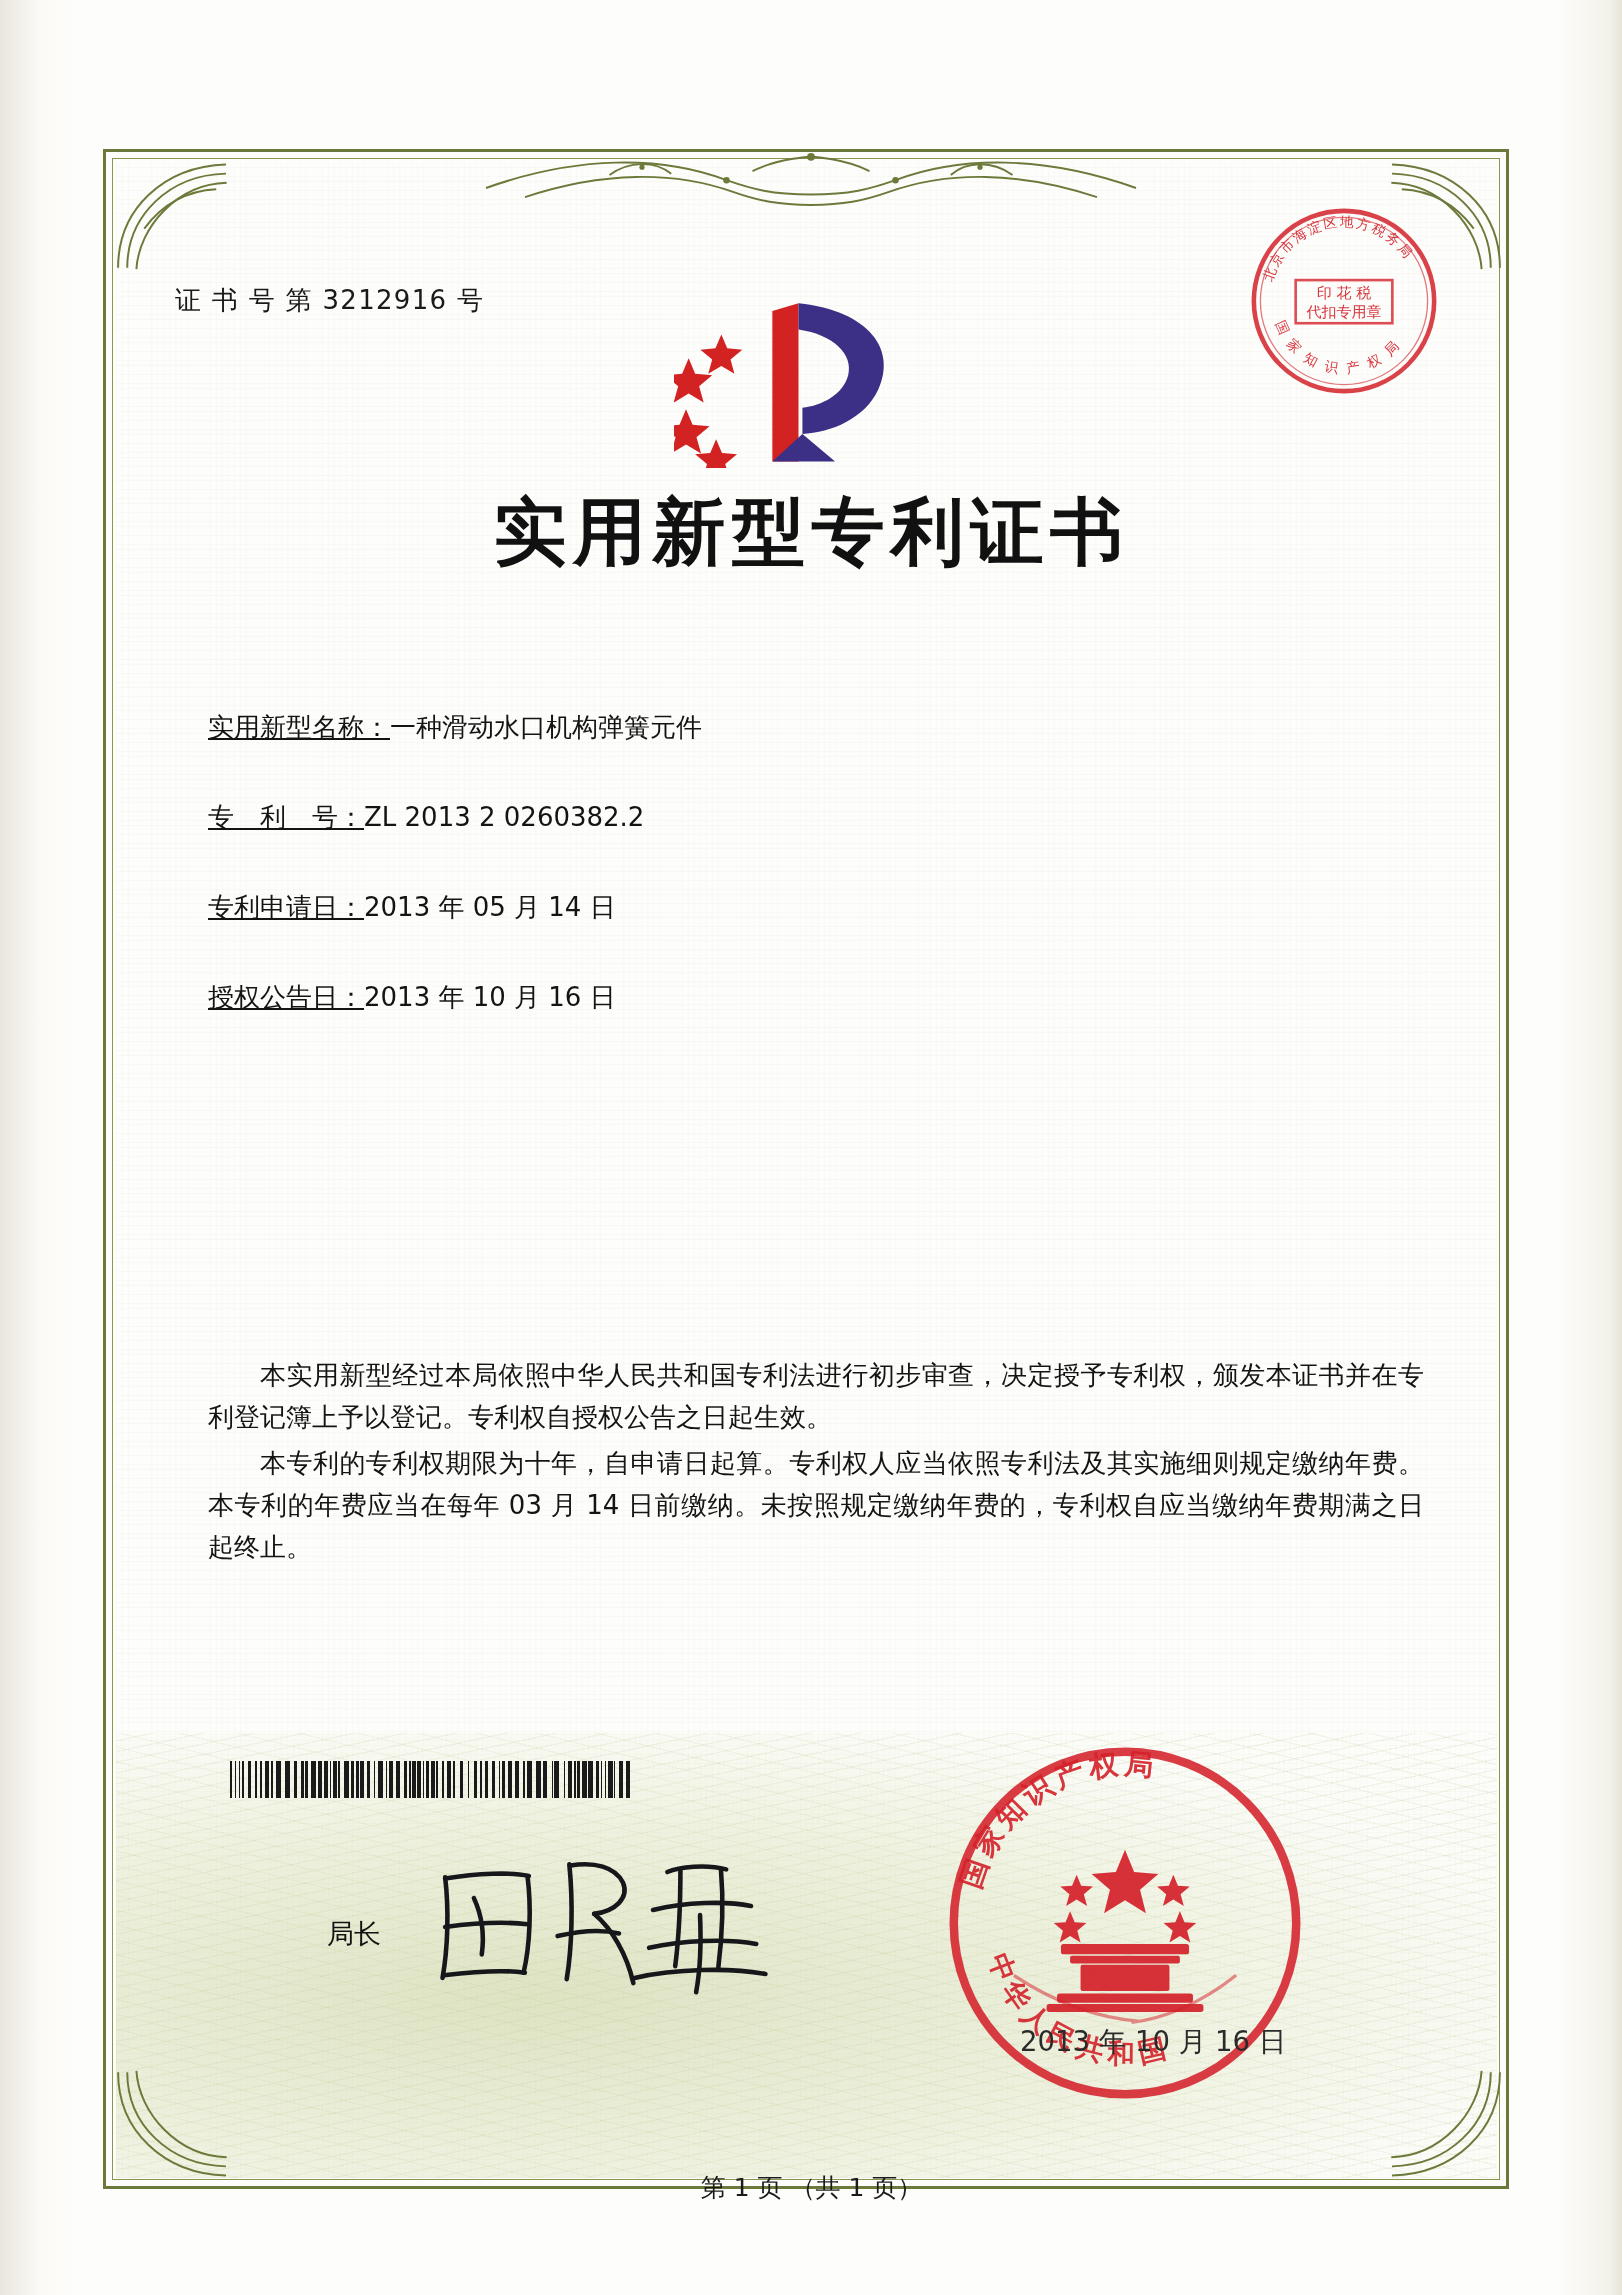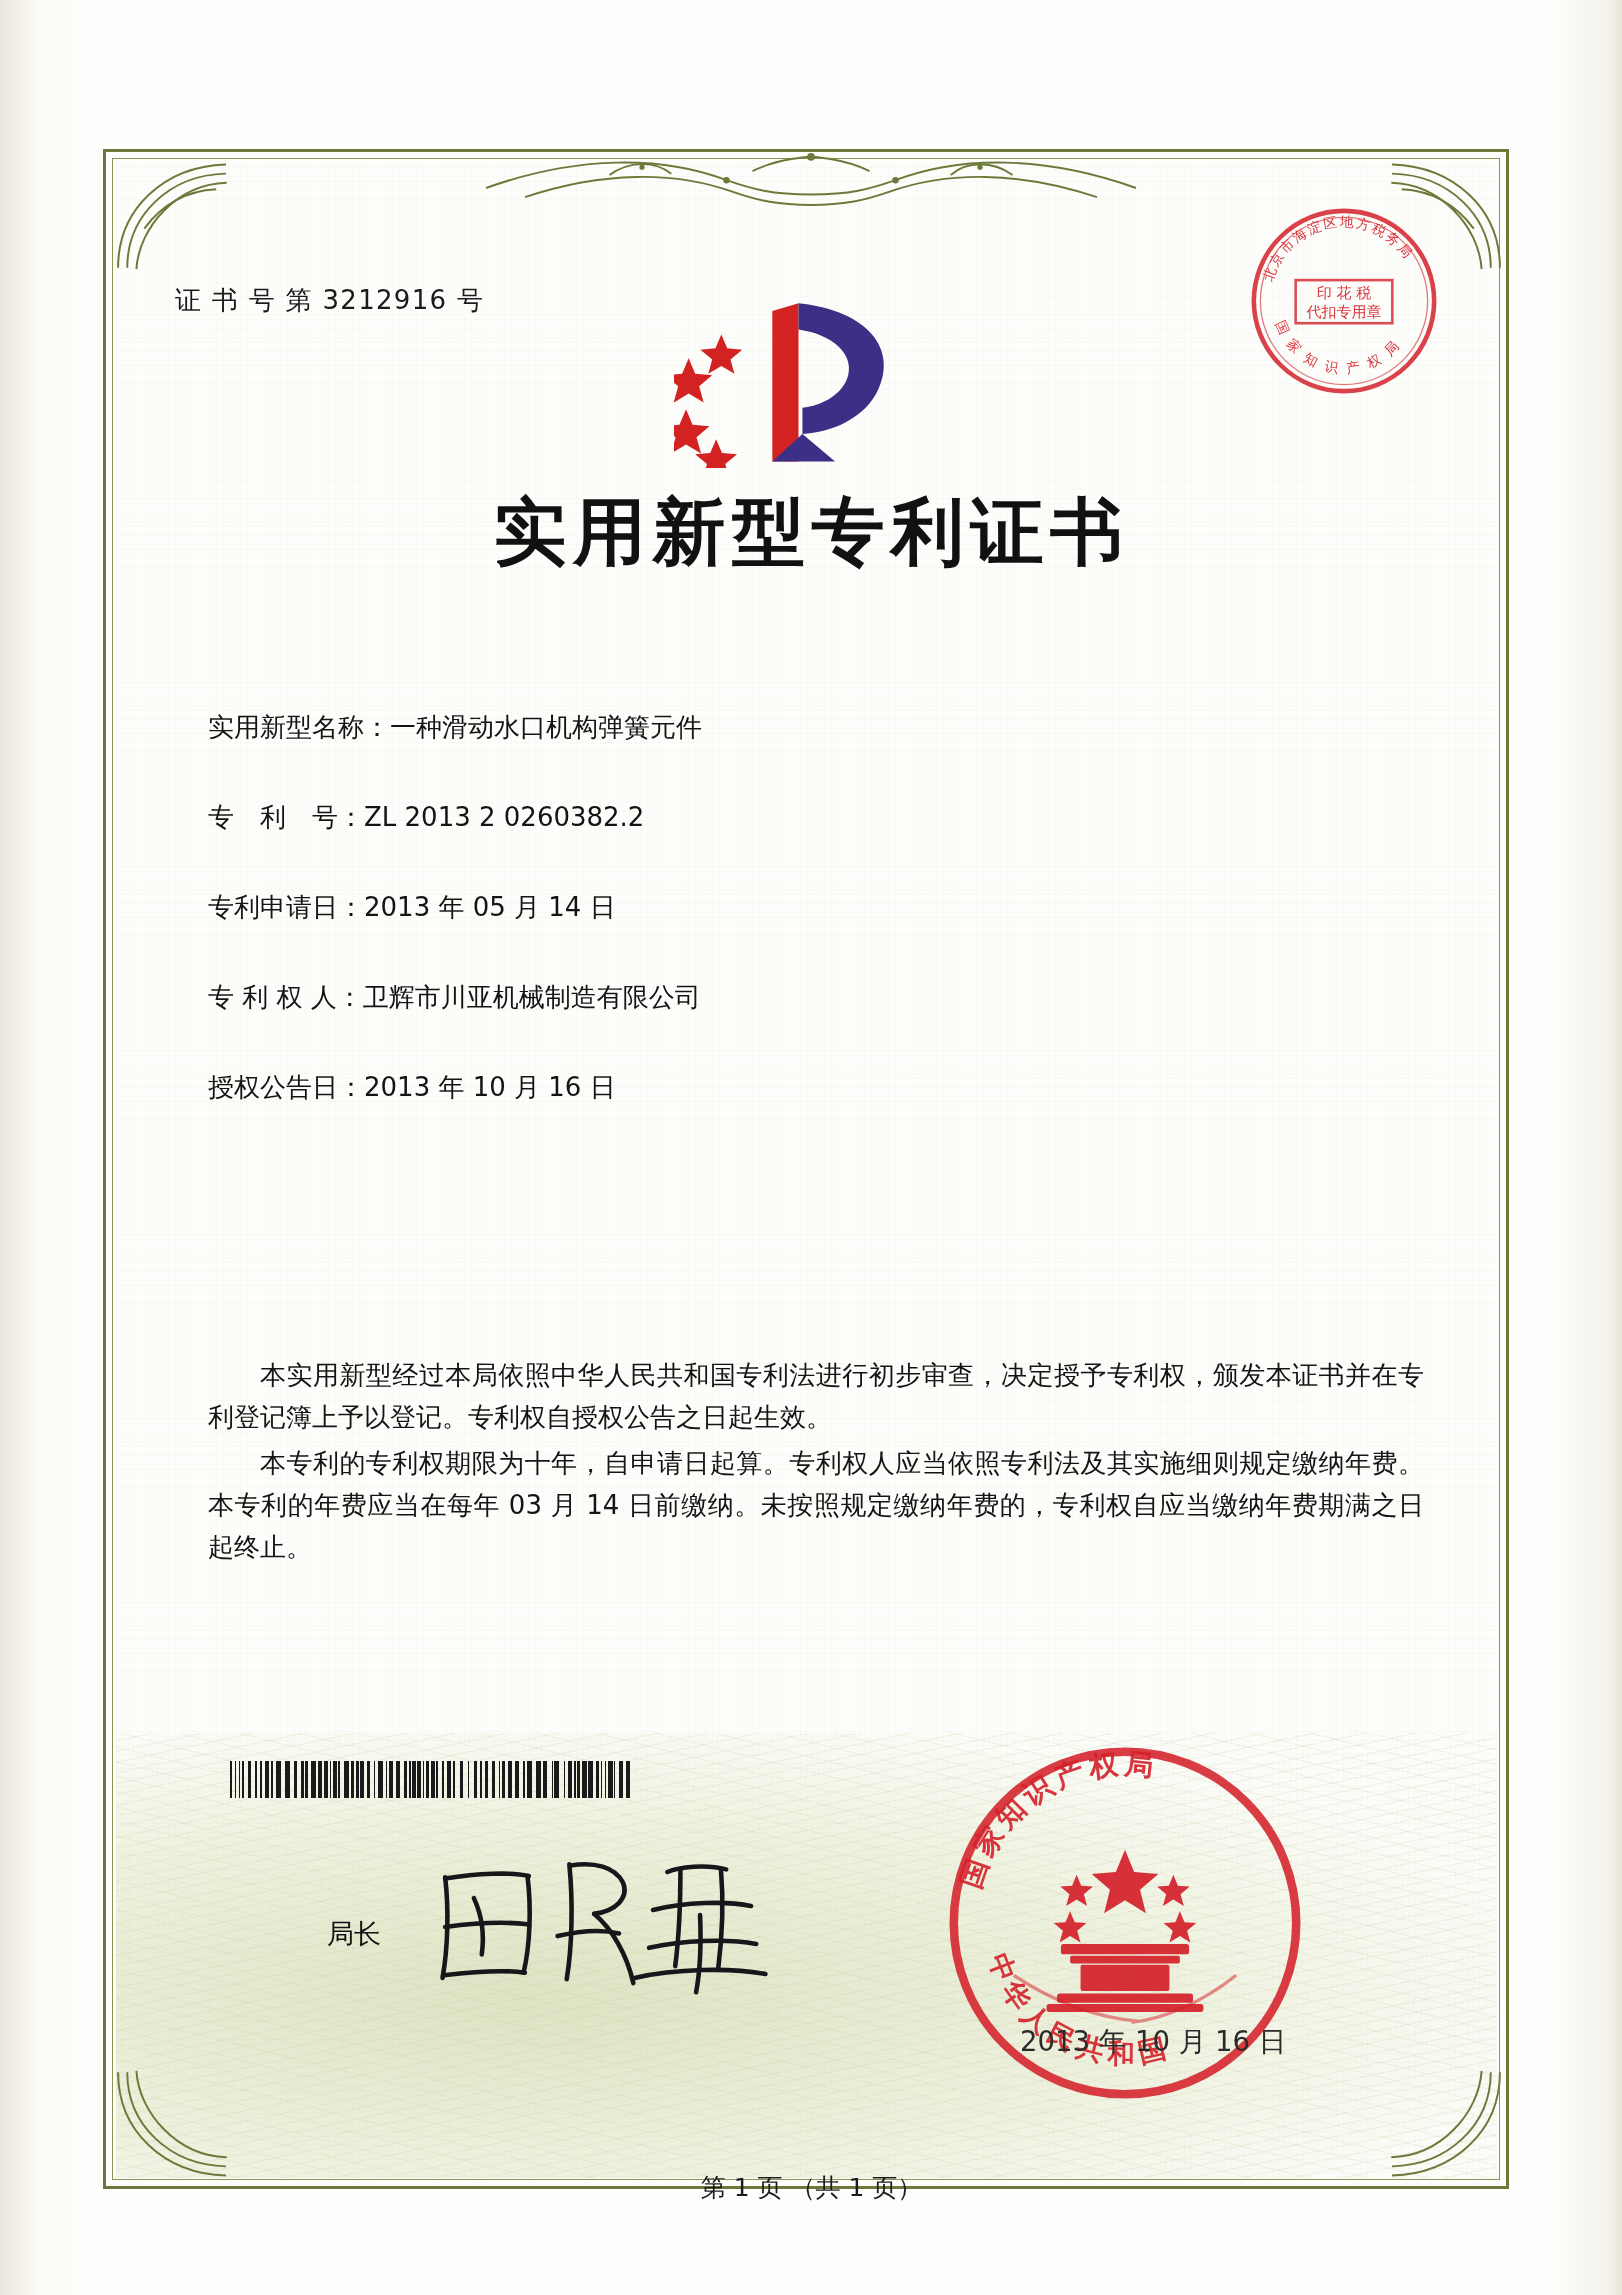--- a/index.html
+++ b/index.html
@@ -139,20 +139,21 @@
     display: flex;
     align-items: baseline;
     margin-bottom: 55px;
     font-family: "DejaVu Sans", "Liberation Sans", sans-serif;
     font-size: 26px;
     color: #141414;
     white-space: nowrap;
   }
   .field-label {
     flex: 0 0 auto;
+    text-decoration: underline;
   }
   .field-value {
     flex: 0 0 auto;
   }
   
   .body-text {
     position: absolute;
     left: 208px;
     top: 1354px;
     width: 1216px;
@@ -324,24 +325,20 @@
       <span class="field-label">实用新型名称：</span>
       <span class="field-value">一种滑动水口机构弹簧元件</span>
     </div>
     <div class="field-row">
       <span class="field-label">专　利　号：</span>
       <span class="field-value">ZL 2013 2 0260382.2</span>
     </div>
     <div class="field-row">
       <span class="field-label">专利申请日：</span>
       <span class="field-value">2013 年 05 月 14 日</span>
-    </div>
-    <div class="field-row">
-      <span class="field-label">专 利 权 人：</span>
-      <span class="field-value">卫辉市川亚机械制造有限公司</span>
     </div>
     <div class="field-row">
       <span class="field-label">授权公告日：</span>
       <span class="field-value">2013 年 10 月 16 日</span>
     </div>
   </div>
 
   <div class="body-text">
     <p>本实用新型经过本局依照中华人民共和国专利法进行初步审查，决定授予专利权，颁发本证书并在专利登记簿上予以登记。专利权自授权公告之日起生效。</p>
     <p>本专利的专利权期限为十年，自申请日起算。专利权人应当依照专利法及其实施细则规定缴纳年费。本专利的年费应当在每年 03 月 14 日前缴纳。未按照规定缴纳年费的，专利权自应当缴纳年费期满之日起终止。</p>

